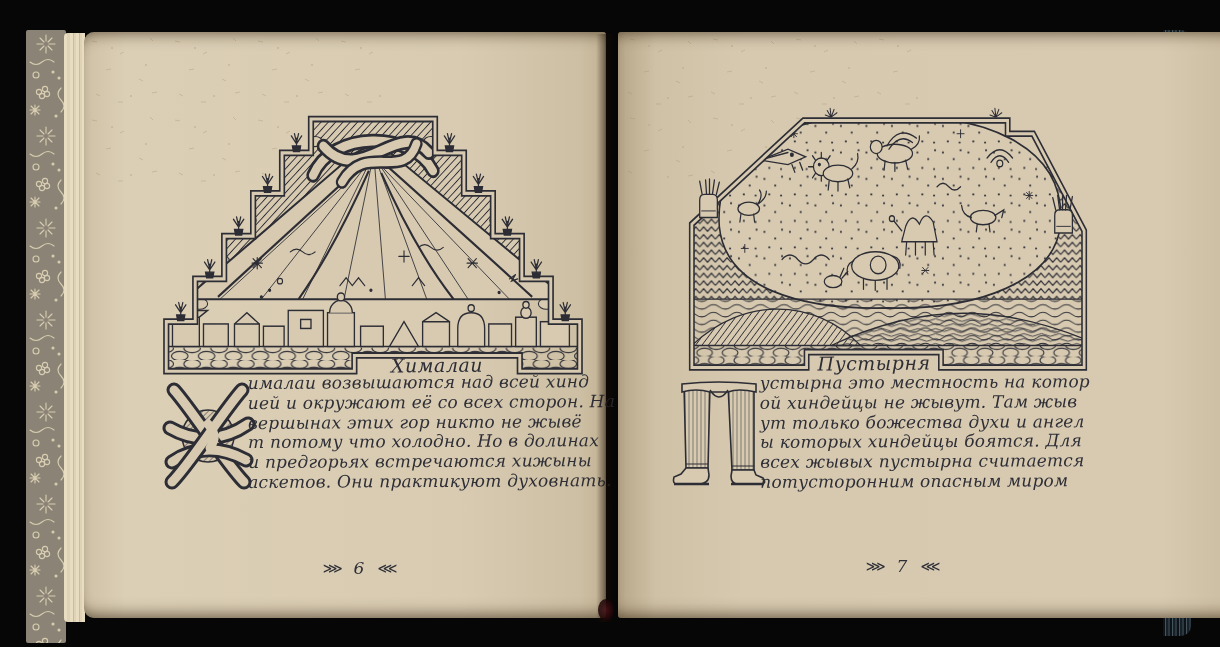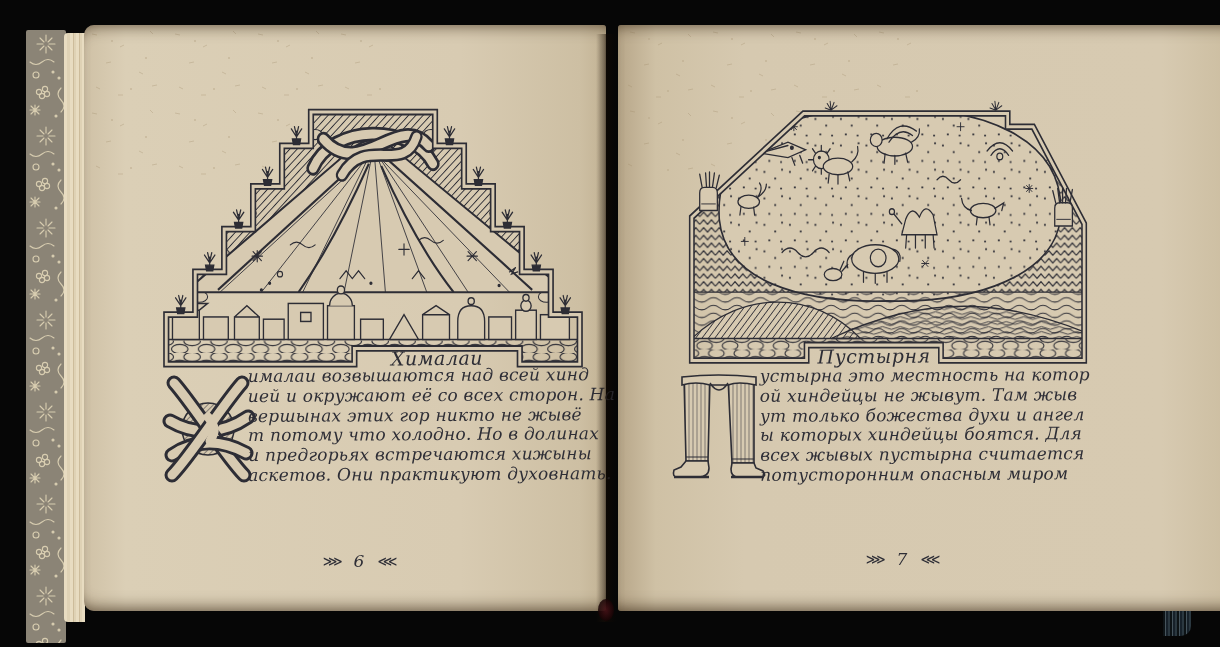--- a/index.html
+++ b/index.html
@@ -7,21 +7,21 @@
          font-family:"DejaVu Serif", serif;}
   
   .cover-strip{position:absolute;left:26px;top:30px;width:40px;height:613px;background:#8b8476;border-radius:2px;}
   .cover-strip svg{display:block;width:100%;height:100%;}
   
   .edge-left{position:absolute;left:64px;top:33px;width:21px;height:589px;border-radius:4px 0 0 4px;
       background:repeating-linear-gradient(90deg,#e8dcc1 0 2.5px,#cdbc9b 2.5px 3.5px,#dfd2b5 3.5px 6px);}
   .edge-right{position:absolute;left:1163px;top:30px;width:28px;height:606px;border-radius:0 10px 10px 0;
       background:repeating-linear-gradient(90deg,#0d1316 0 2px,#46545c 2px 3px,#17212a 3px 5.5px,#2b3840 5.5px 7px);}
   
-  .page{position:absolute;top:25px;height:586px;}
+  .page{position:absolute;top:32px;height:586px;}
   .page::after{content:"";position:absolute;inset:0;pointer-events:none;border-radius:inherit;
       box-shadow:inset 0 12px 16px -12px rgba(45,28,10,.75), inset 0 -14px 16px -12px rgba(45,28,10,.7);}
   .page-left{left:84px;width:522px;border-radius:10px 3px 3px 10px;
       background:linear-gradient(90deg,#cfc1a6,#dbcfb6 8%,#d8cbb2 72%,#cdbfa3 95%,#c2b294);}
   .page-right{left:606px;width:632px;border-radius:3px 10px 10px 3px;
       background:linear-gradient(90deg,#b7a689,#cfc1a5 6%,#d6c9b0 20%,#d7cab1 86%,#c9ba9c);margin-left:12px;}
   .texture{position:absolute;inset:0;opacity:.55;pointer-events:none;}
   .gutter{position:absolute;left:596px;top:34px;width:20px;height:588px;z-index:6;pointer-events:none;
       background:linear-gradient(90deg,rgba(30,18,8,0),rgba(30,18,8,.42) 42%,rgba(18,9,3,.6) 52%,rgba(30,18,8,0));}
   .spine-spot{position:absolute;left:598px;top:599px;width:16px;height:22px;border-radius:50%;

